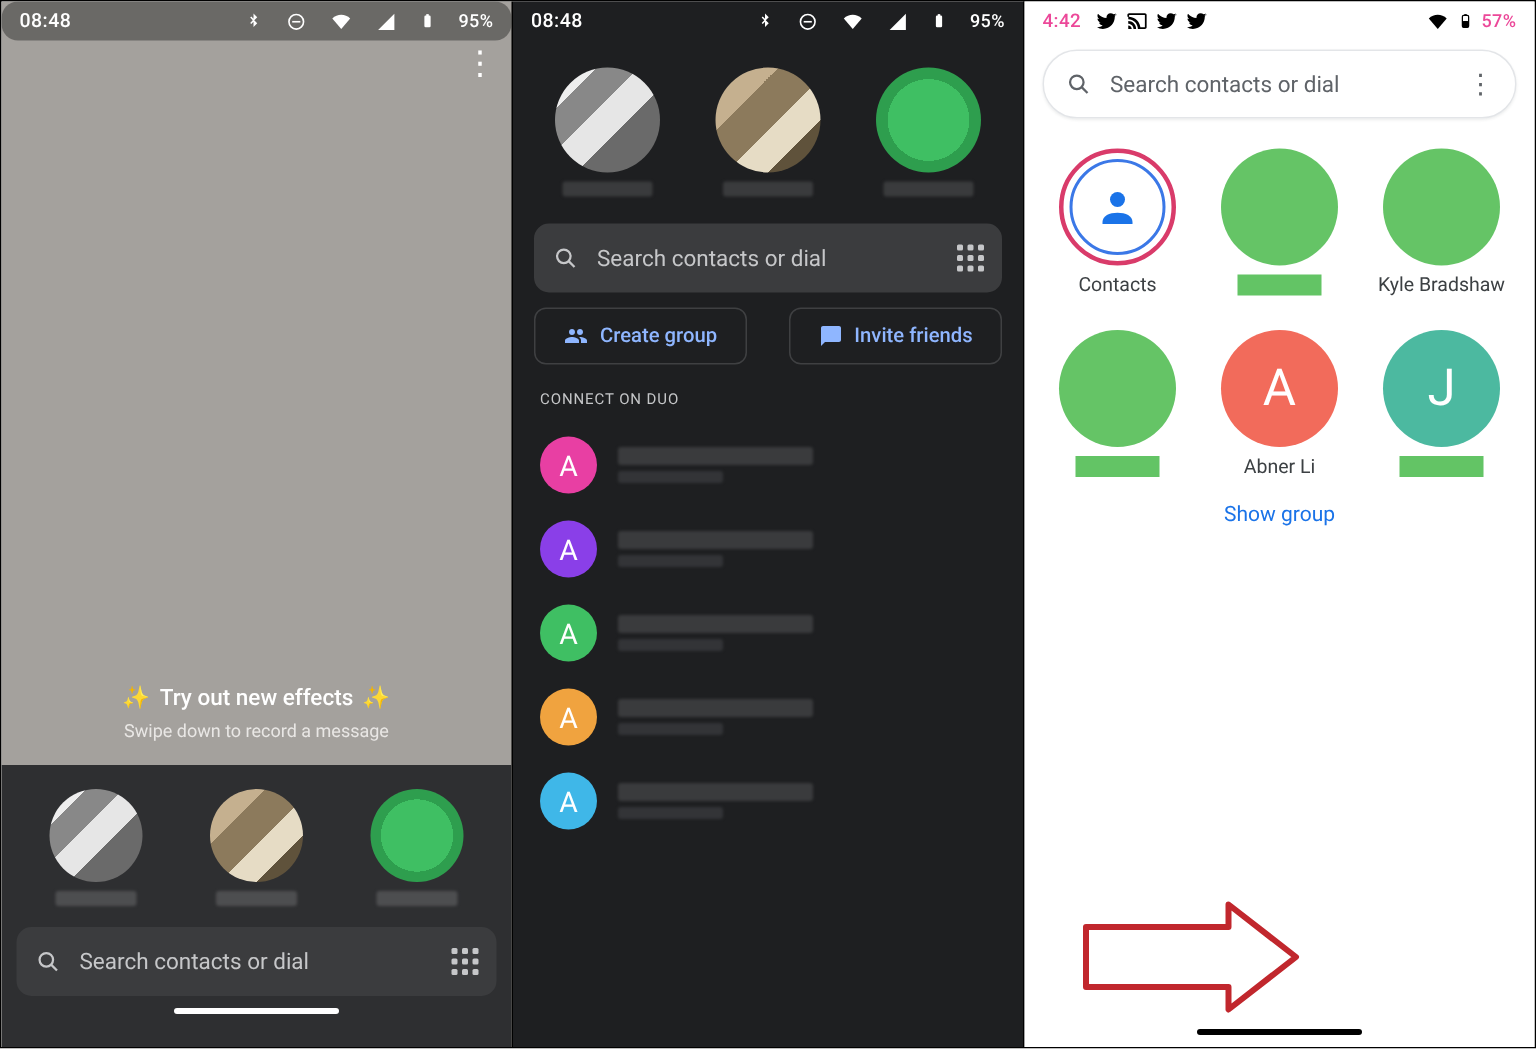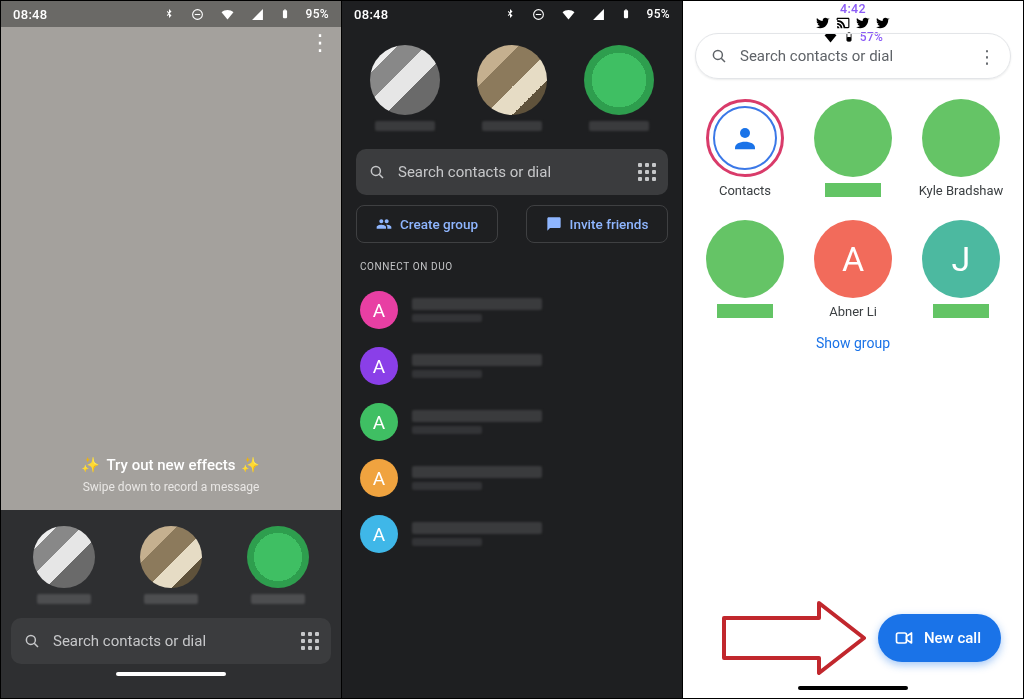--- a/index.html
+++ b/index.html
@@ -5,21 +5,21 @@
   * { box-sizing: border-box; margin: 0; padding: 0; font-family: "Roboto", "Segoe UI", Arial, sans-serif; }
   body { background: #fff; width: 1024px; height: 699px; overflow: hidden; }
   .row { display: flex; width: 1024px; height: 699px; border: 1px solid #000; }
   .col { flex: 1 1 0; position: relative; border-right: 1px solid #000; overflow: hidden; }
   .col:last-child { border-right: none; }
 
   
   .status { height: 26px; display: flex; align-items: center; padding: 0 12px; font-size: 13px; font-weight: 500; letter-spacing: .3px; }
   .status .spacer { flex: 1; }
   .status-icons { display: flex; align-items: center; gap: 16px; }
-  .status-dark { color: #fff; }
+  .status-dark { color: #fff; border-radius: 11px; }
   .status-light { color: #000; }
   .status-battery { font-size: 12px; }
 
   
   .c1 { background: #a4a19d; display: flex; flex-direction: column; }
   .c1 .status { background: rgba(0,0,0,.35); }
   .c1-body { flex: 1; position: relative; display: flex; flex-direction: column; }
   .c1-more { position: absolute; top: 14px; right: 10px; color: #fff; font-size: 22px; line-height: 4px; }
   .c1-center { flex: 1; display: flex; flex-direction: column; justify-content: flex-end; align-items: center; padding-bottom: 16px; }
   .c1-effects { color: #fff; font-size: 15px; font-weight: 500; display: flex; align-items: center; gap: 6px; }
@@ -57,21 +57,21 @@
   .home-icon { width:28px; height:28px; position:relative; }
   .home-icon svg { width:28px; height:28px; }
   .list-label { color:#e8e9eb; font-size:15px; }
   .avatar { width:38px; height:38px; border-radius:50%; display:flex; align-items:center; justify-content:center; color:#fff; font-size:19px; font-weight:400; }
   .blur-name { width:130px; height:12px; background:#3a3b3d; border-radius:2px; filter:blur(1px); }
   .blur-sub { width:70px; height:8px; background:#333437; border-radius:2px; margin-top:4px; filter:blur(1px); }
   .c2 .search-pill { margin-top:2px; }
 
   
   .c3 { background:#fff; color:#202124; display:flex; flex-direction:column; position:relative; }
-  .c3 .status { color:#8b5cf6; font-size:12.5px;flex-direction:column; }
+  .c3 .status { color:#ec4899; font-size:12.5px; }
   .c3 .status .status-icons { gap:6px; }
   .c3-search { margin:6px 12px; height:46px; border:1px solid #e3e5e8; border-radius:24px; display:flex; align-items:center; padding:0 14px; gap:12px; box-shadow:0 1px 2px rgba(60,64,67,.1); }
   .c3-search .search-text { color:#5f6368; }
   .c3-grid { padding:14px 10px 0; display:grid; grid-template-columns:repeat(3,1fr); row-gap:22px; column-gap:4px; }
   .c3-cell { display:flex; flex-direction:column; align-items:center; }
   .c3-avatar { width:78px; height:78px; border-radius:50%; display:flex; align-items:center; justify-content:center; }
   .c3-avatar.green { background:#65c466; }
   .c3-avatar.red { background:#f26b5b; color:#fff; font-size:34px; }
   .c3-avatar.teal { background:#4cb9a0; color:#fff; font-size:34px; }
   .c3-avatar.ring { background:#fff; border:3px solid #d93b6a; display:flex; align-items:center; justify-content:center; }
@@ -395,26 +395,17 @@
       </div>
 
     <div class="show-more">Show group</div>
 
     <div class="arrow">
       <svg viewBox="0 0 150 80">
           <path d="M5 20 L100 20 L100 5 L145 40 L100 75 L100 60 L5 60 Z" fill="none" stroke="#c1272d" stroke-width="4" stroke-linejoin="round"></path>
         </svg>
     </div>
 
-    <div class="fab">
-      <span>
-          <svg width="20" height="20" viewBox="0 0 24 24">
-            <rect x="3" y="6" width="12" height="12" rx="2" fill="none" stroke="#fff" stroke-width="2"></rect>
-            <path d="M15 10l6-4v12l-6-4z" fill="none" stroke="#fff" stroke-width="2" stroke-linejoin="round"></path>
-          </svg>
-        </span>
-      <span>New call</span>
-    </div>
 
     <div class="gesture-bar"></div>
   </div>
 
 </div>
 
 </body></html>

